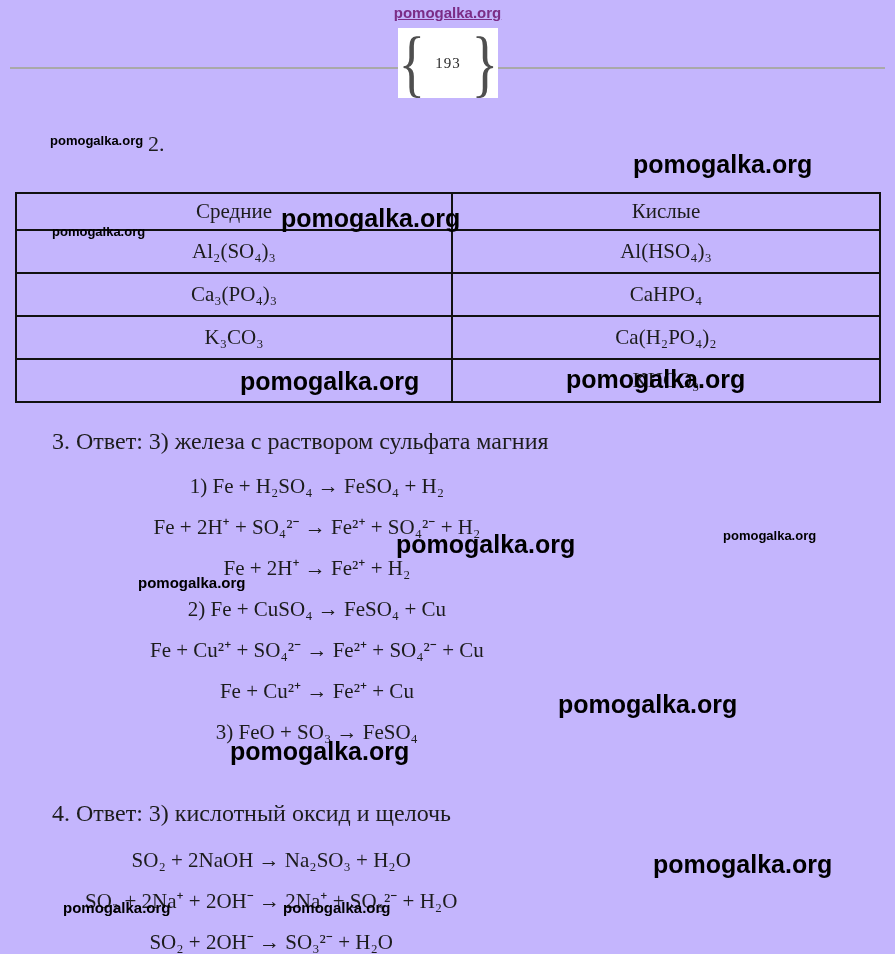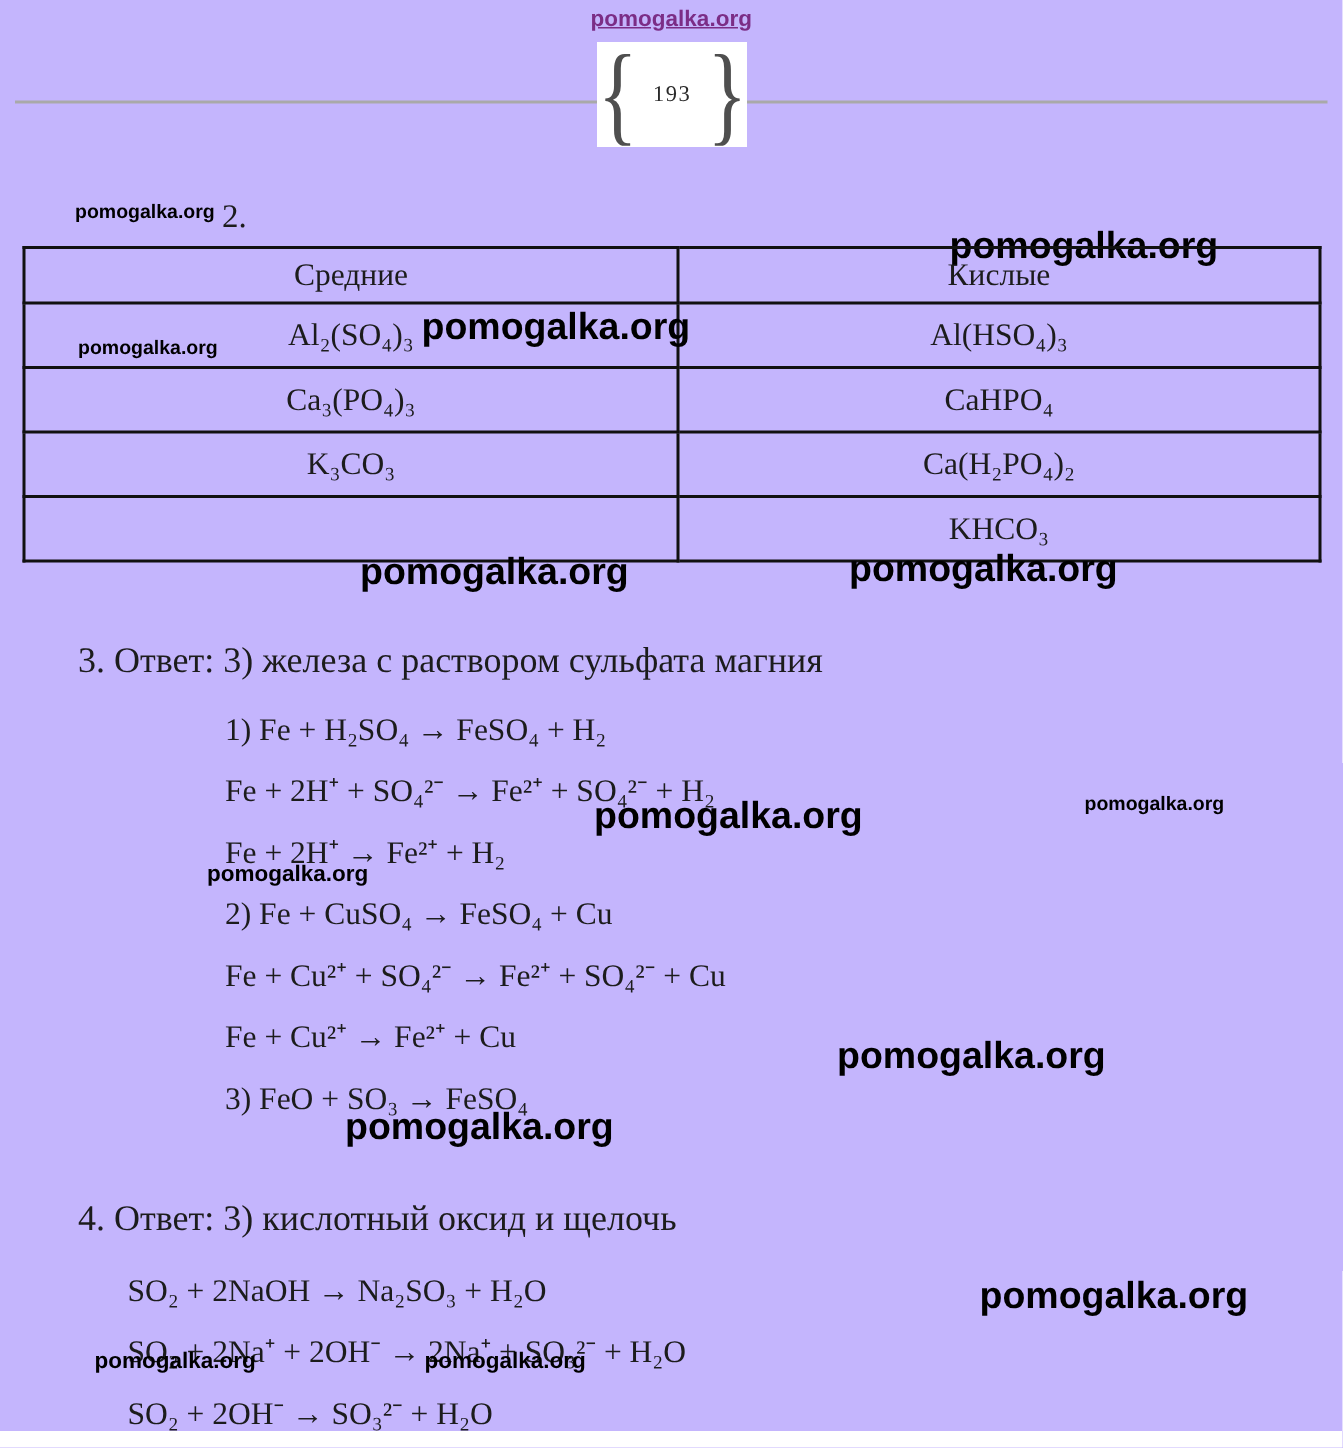--- a/index.html
+++ b/index.html
@@ -54,21 +54,21 @@
   .item2-label {
     position: absolute;
     top: 131px;
     left: 148px;
     font-size: 22px;
   }
 
   
   .salts-table {
     position: absolute;
-    top: 164px;
+    top: 192px;
     left: 15px;
     width: 866px;
     border-collapse: collapse;
   }
   .salts-table th, .salts-table td {
     border: 2px solid #111111;
     text-align: center;
     vertical-align: middle;
     font-size: 21px;
     font-weight: 400;
@@ -87,20 +87,21 @@
   .section3-title { top: 428px; }
   .section4-title { top: 800px; }
   .eq-block { position: absolute; }
   .section3-eqs { top: 466px; left: 150px; }
   .section4-eqs { top: 840px; left: 85px;  }
   .eq {
     font-size: 21px;
     height: 41px;
     line-height: 41px;
     white-space: nowrap;
+    text-align: center;
   }
 
   
   .wm {
     position: absolute;
     font-family: "Liberation Sans", sans-serif;
     font-weight: 700;
     color: #000000;
     white-space: nowrap;
   }

